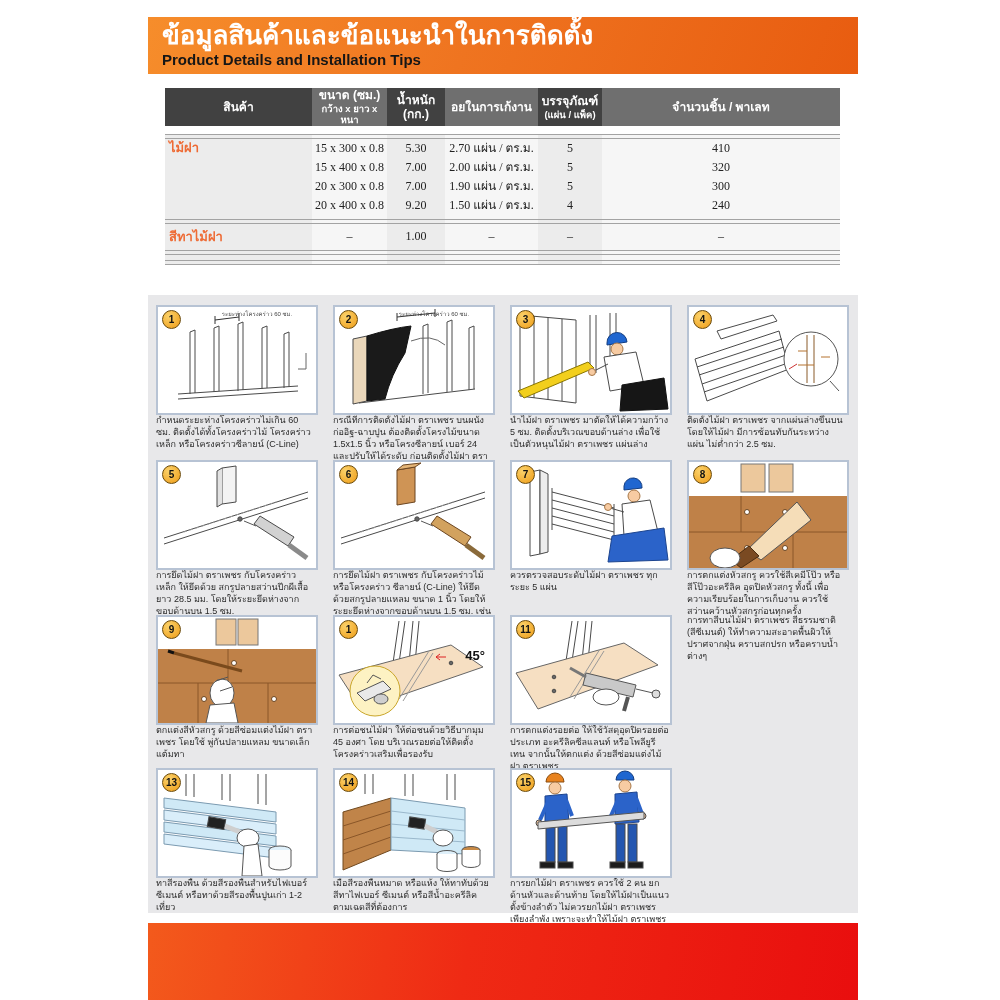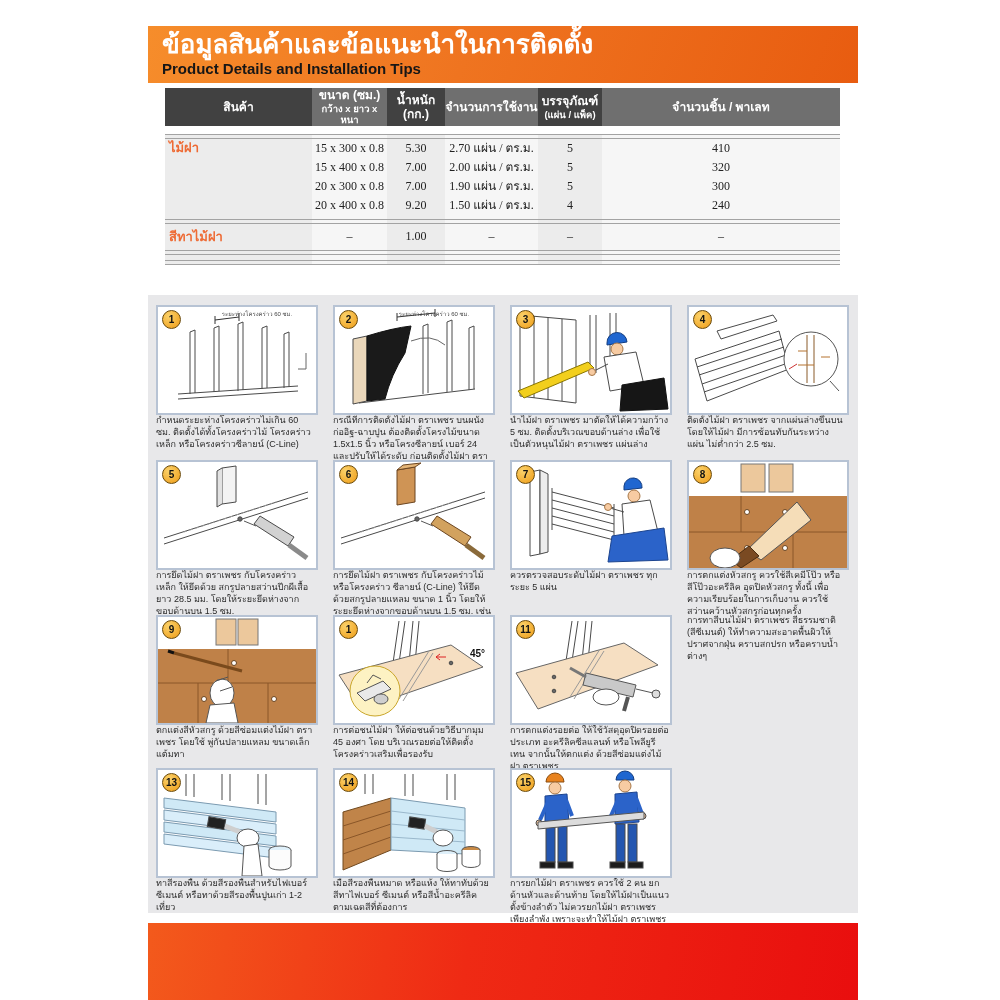--- a/index.html
+++ b/index.html
@@ -2,21 +2,21 @@
 <html><head>
 <meta charset="utf-8">
 <style>
   html,body{margin:0;padding:0;}
   body{
     width:1000px;height:1000px;position:relative;overflow:hidden;background:#ffffff;
     font-family:"Liberation Sans","DejaVu Sans",sans-serif;
   }
   
   .band{
-    position:absolute;left:148px;top:26px;width:710px;height:57px;box-sizing:border-box;
+    position:absolute;left:148px;top:17px;width:710px;height:57px;box-sizing:border-box;
     background:linear-gradient(112deg,#f68d2b 0%,#ef7420 45%,#e85c10 100%);
     padding:4px 0 0 14px;
   }
   .title-th{color:#ffffff;font-size:26px;font-weight:bold;line-height:1.15;}
   .title-en{color:#161616;font-size:15px;font-weight:bold;margin-top:0px;}
 
   
   .ptable{
     position:absolute;left:165px;top:88px;width:675px;
     display:grid;grid-template-columns:147px 75px 58px 93px 64px 238px;
@@ -51,21 +51,21 @@
   .art{position:absolute;left:0;top:0;width:158px;height:106px;overflow:hidden;}
   .art svg{display:block;}
   .badge{
     position:absolute;top:3px;left:4px;width:17px;height:17px;border-radius:50%;z-index:2;
     background:radial-gradient(circle at 35% 30%,#fbd26b,#ee9b15);
     border:1px solid #6b4a08;color:#111;font-size:10px;font-weight:bold;
     display:flex;align-items:center;justify-content:center;
   }
   .note{position:absolute;font-size:6px;color:#444;z-index:2;line-height:1;}
   .note.top{top:4px;left:44px;width:110px;text-align:center;}
-  .note.mid{top:32px;right:8px;font-size:10px;color:#111;font-weight:bold;}
+  .note.mid{top:32px;right:8px;font-size:13px;color:#111;font-weight:bold;}
   .cap{margin-top:0;font-size:9px;line-height:1.33;color:#2a2a2a;padding-right:3px;}
 
   
   .footer{
     position:absolute;left:148px;top:923px;width:710px;height:77px;
     background:linear-gradient(100deg,#f35a1c 0%,#ef2a14 45%,#e90e0e 100%);
   }
 </style>
 </head>
 <body>
@@ -80,21 +80,21 @@
       <div class="lbl">สินค้า</div>
     </div>
     <div class="th l">
       <div class="lbl">ขนาด (ซม.)</div>
       <div class="sub">กว้าง x ยาว x หนา</div>
     </div>
     <div class="th d">
       <div class="lbl">น้ำหนัก (กก.)</div>
     </div>
     <div class="th l">
-      <div class="lbl">จำนวนการใช้งาน</div>
+      <div class="lbl">อยในการเก้งาน</div>
     </div>
     <div class="th d">
       <div class="lbl">บรรจุภัณฑ์</div>
       <div class="sub">(แผ่น / แพ็ค)</div>
     </div>
     <div class="th l">
       <div class="lbl">จำนวนชิ้น / พาเลท</div>
     </div>
     <div class="wgap"></div>
     <div class="dline"></div>

